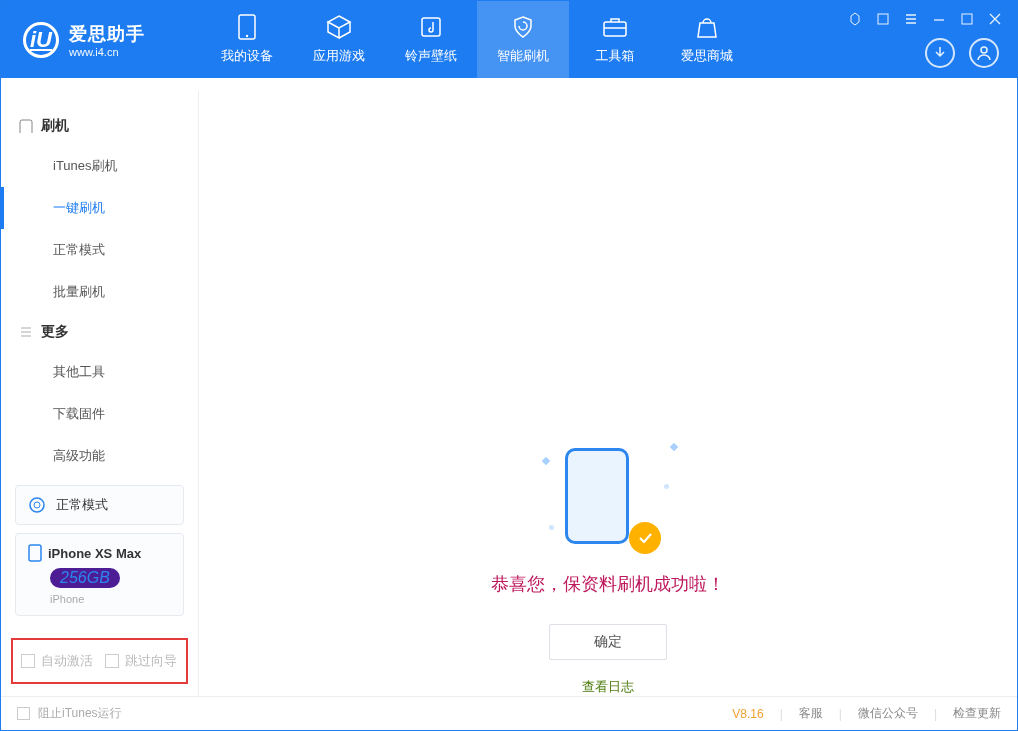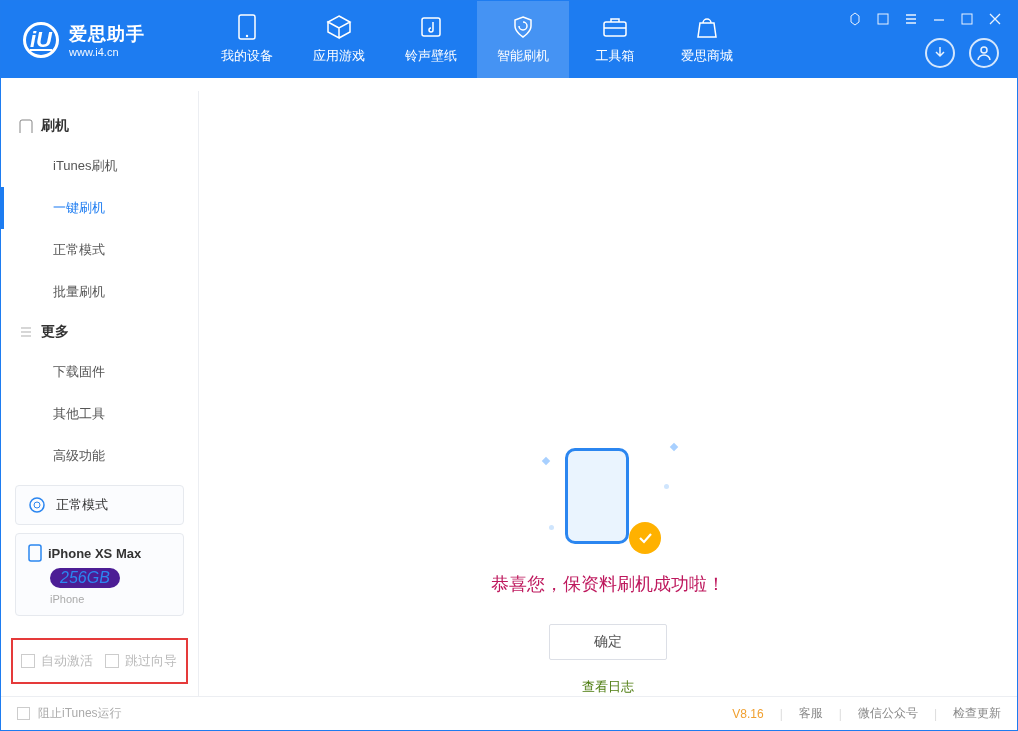--- a/index.html
+++ b/index.html
@@ -200,22 +200,22 @@
         <div class="side-item active">一键刷机</div>
         <div class="side-item">正常模式</div>
         <div class="side-item">批量刷机</div>
 
         <div class="side-group">
           <svg class="gicon" width="14" height="14">
               <path d="M2 3h10M2 7h10M2 11h10" stroke="#999"></path>
             </svg>
           <span>更多</span>
         </div>
+        <div class="side-item">其他工具</div>
         <div class="side-item">下载固件</div>
-        <div class="side-item">其他工具</div>
         <div class="side-item">高级功能</div>
       </div>
 
       <div class="side-box">
         <svg class="dot" width="18" height="18">
             <circle cx="9" cy="9" r="7" fill="none" stroke="#2b86f0" stroke-width="1.5"></circle>
             <path d="M6 9a3 3 0 016 0M12 9a3 3 0 01-6 0" fill="none" stroke="#2b86f0"></path>
           </svg>
         <span class="txt">正常模式</span>
       </div>

